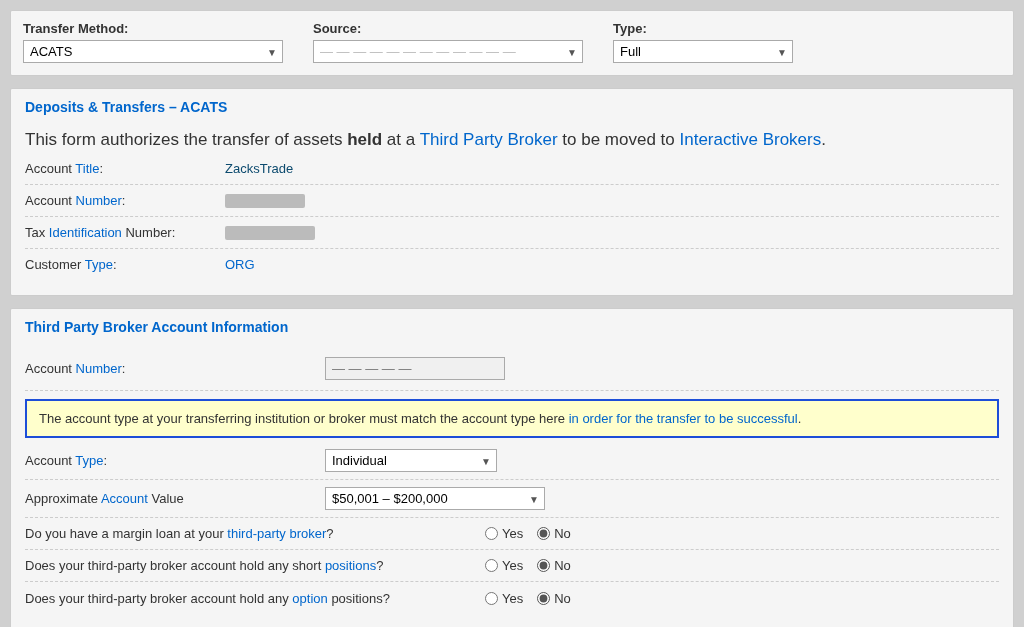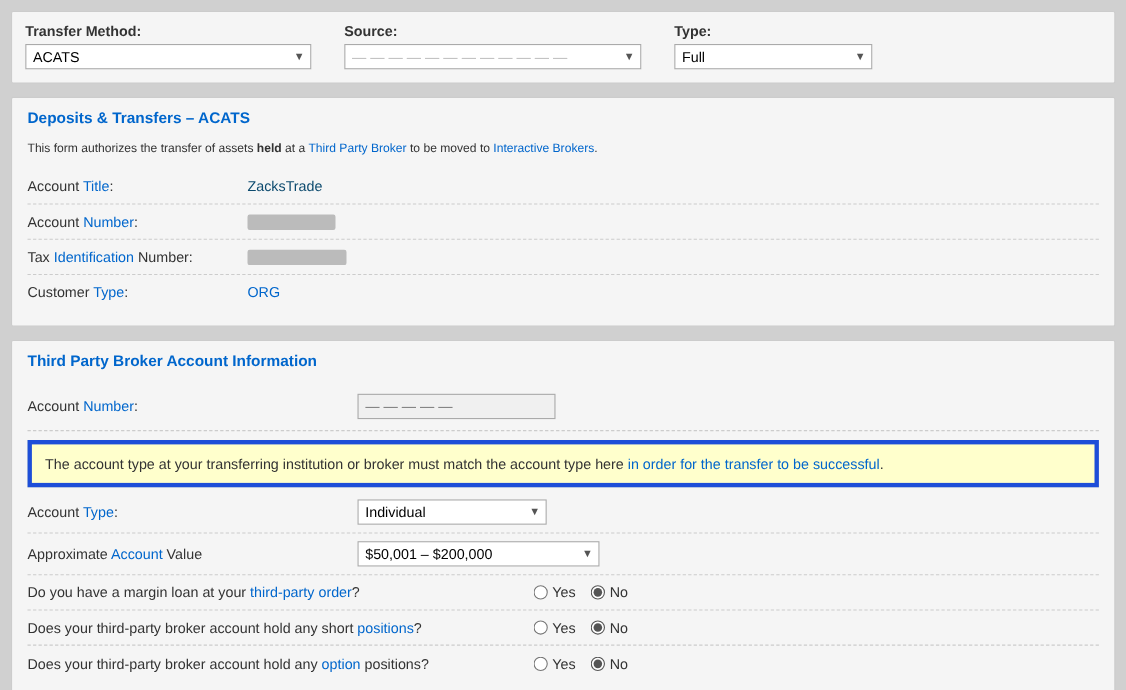--- a/index.html
+++ b/index.html
@@ -70,23 +70,22 @@
       padding: 10px 14px 6px 14px;
       font-size: 14px;
       font-weight: bold;
       color: #0066cc;
       border-bottom: none;
     }
     .section-content {
       padding: 6px 14px 14px 14px;
     }
     .form-desc {
-      font-size: 11px;
-      color: #333;
-      margin-bottom: 10px;
+      font-size: 17px;
+      color: #333;
       line-height: 1.5;
     }
     .form-desc .highlight-blue { color: #0066cc; }
     .form-row {
       display: flex;
       align-items: center;
       border-bottom: 1px dashed #ccc;
       padding: 7px 0;
       min-height: 32px;
     }
@@ -132,21 +131,21 @@
     .account-number-input {
       width: 180px;
       border: 1px solid #aaa;
       padding: 3px 6px;
       font-size: 13px;
       background: #f0f0f0;
       color: #bbb;
     }
     .warning-box {
       background: #ffffcc;
-      border: 4px solid #1d4ed8;
+      border: 2px solid #1d4ed8;
       padding: 8px 12px;
       font-size: 13px;
       color: #333;
       margin: 8px 0 4px 0;
       line-height: 1.5;
     }
     .warning-box .highlight-blue { color: #0066cc; }
     .select-account-type { width: 172px; }
     .select-account-value { width: 220px; }
     .radio-option {
@@ -276,21 +275,21 @@
           <select class="select-account-value">
             <option>Under $10,000</option>
             <option>$10,001 – $50,000</option>
             <option selected="">$50,001 – $200,000</option>
             <option>$200,001+</option>
           </select>
         </div>
       </div>
 
       <div class="form-row">
-        <div class="row-label-wide">Do you have a margin loan at your <span class="highlight-blue">third-party order</span>?</div>
+        <div class="row-label-wide">Do you have a margin loan at your <span class="highlight-blue">third-party broker</span>?</div>
         <div class="radio-cell">
           <label class="radio-option">
             <input type="radio" name="margin_loan" value="yes" style="">
             <span>Yes</span>
           </label>
           <label class="radio-option">
             <input type="radio" name="margin_loan" value="no" checked="" style="">
             <span>No</span>
           </label>
         </div>

